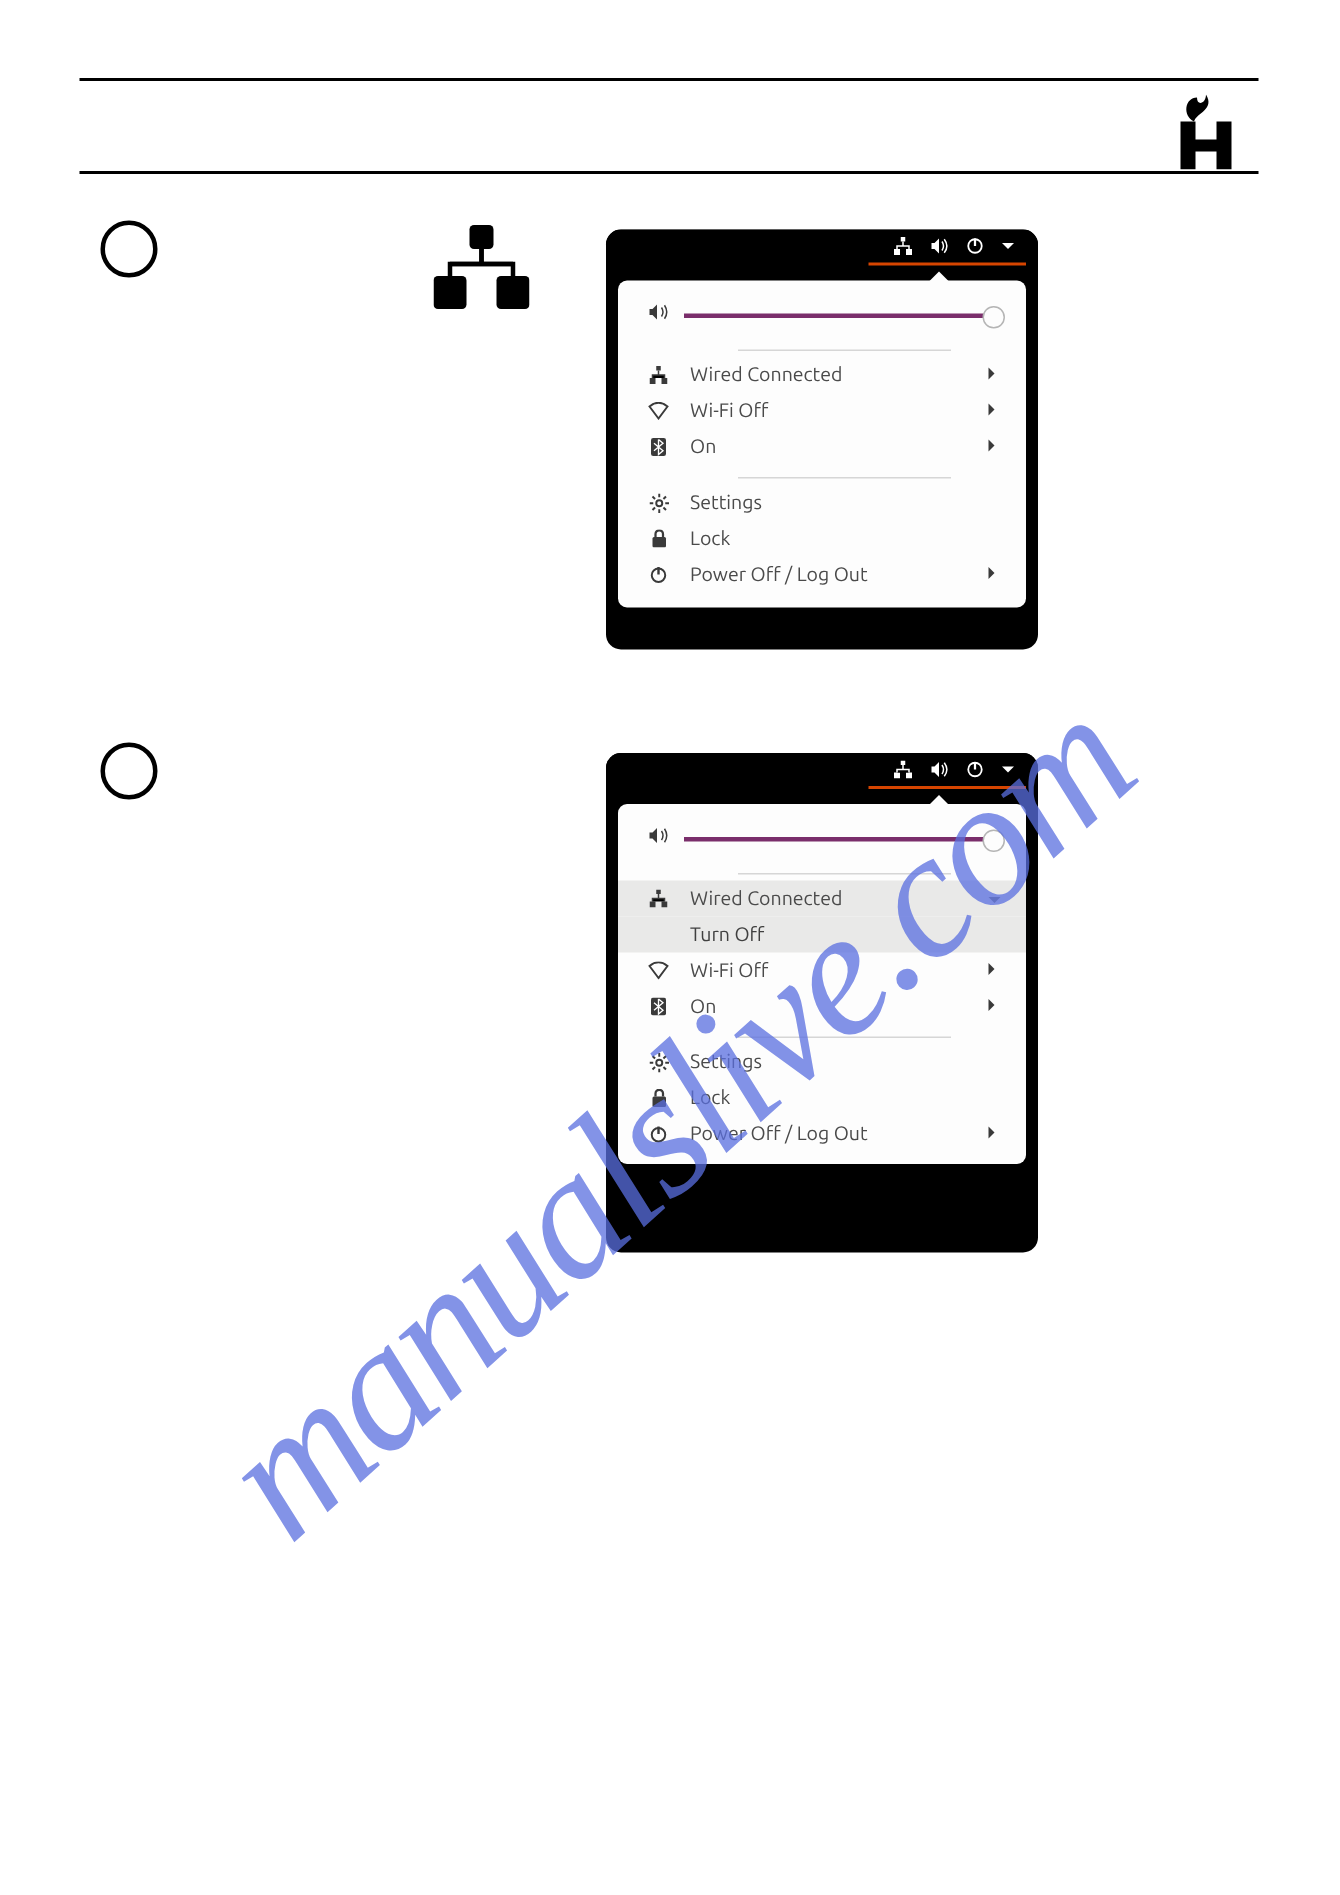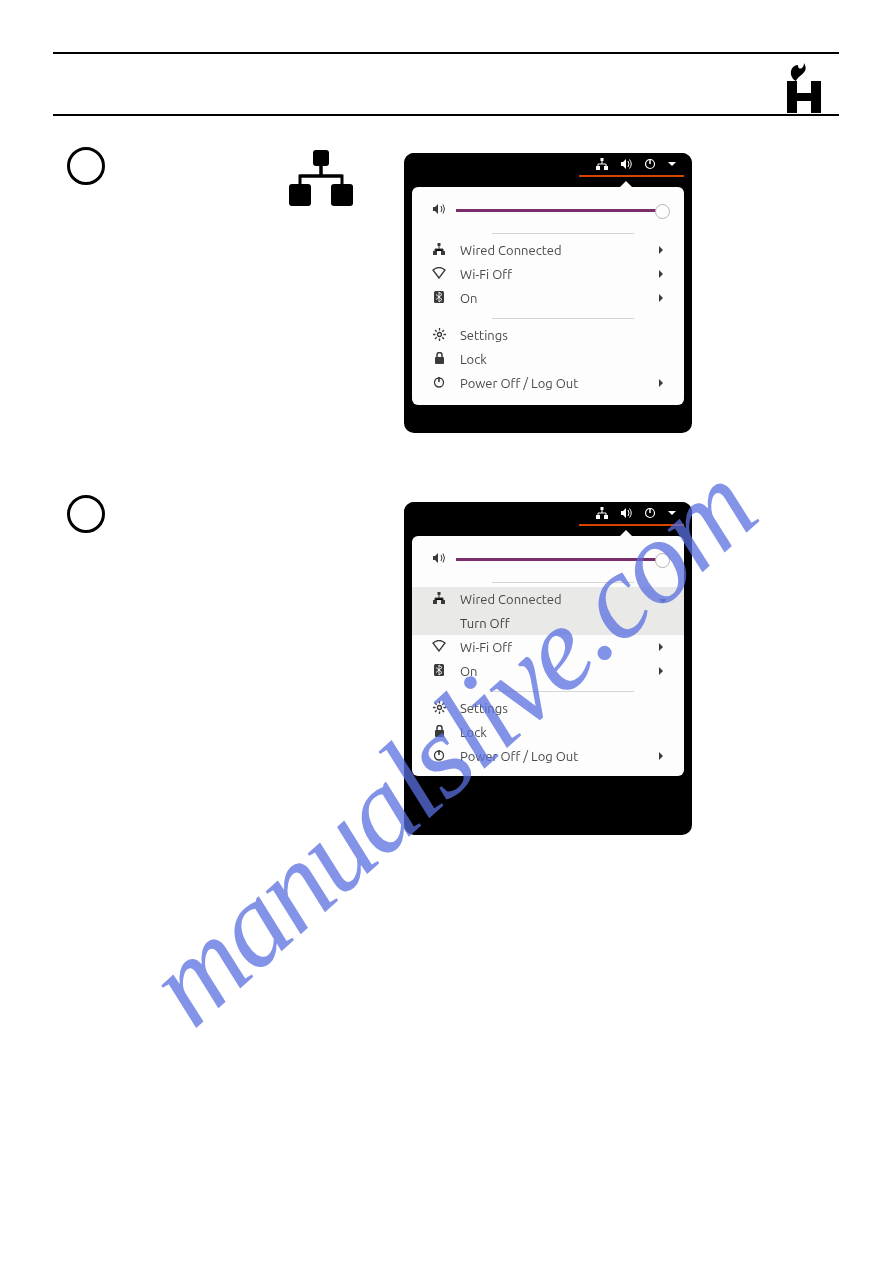--- a/index.html
+++ b/index.html
@@ -94,20 +94,21 @@
     border: 1px solid #b5b5b5;
     border-radius: 50%;
   }
   .thin-sep {
     height: 1px;
     background: #d6d6d6;
     margin: 8px 50px 4px 80px;
   }
   .row {
     display: flex;
+    align-items: center;
     padding: 5px 20px;
     font-size: 13px;
     color: #4a4a4a;
     font-family: "Ubuntu", "Segoe UI", Arial, sans-serif;
   }
   .row .ico { width: 14px; display:flex; justify-content:center; }
   .row .lbl { margin-left: 14px; flex: 1; }
   .row .chev { width: 6px; }
   .subrow {
     display: flex;

